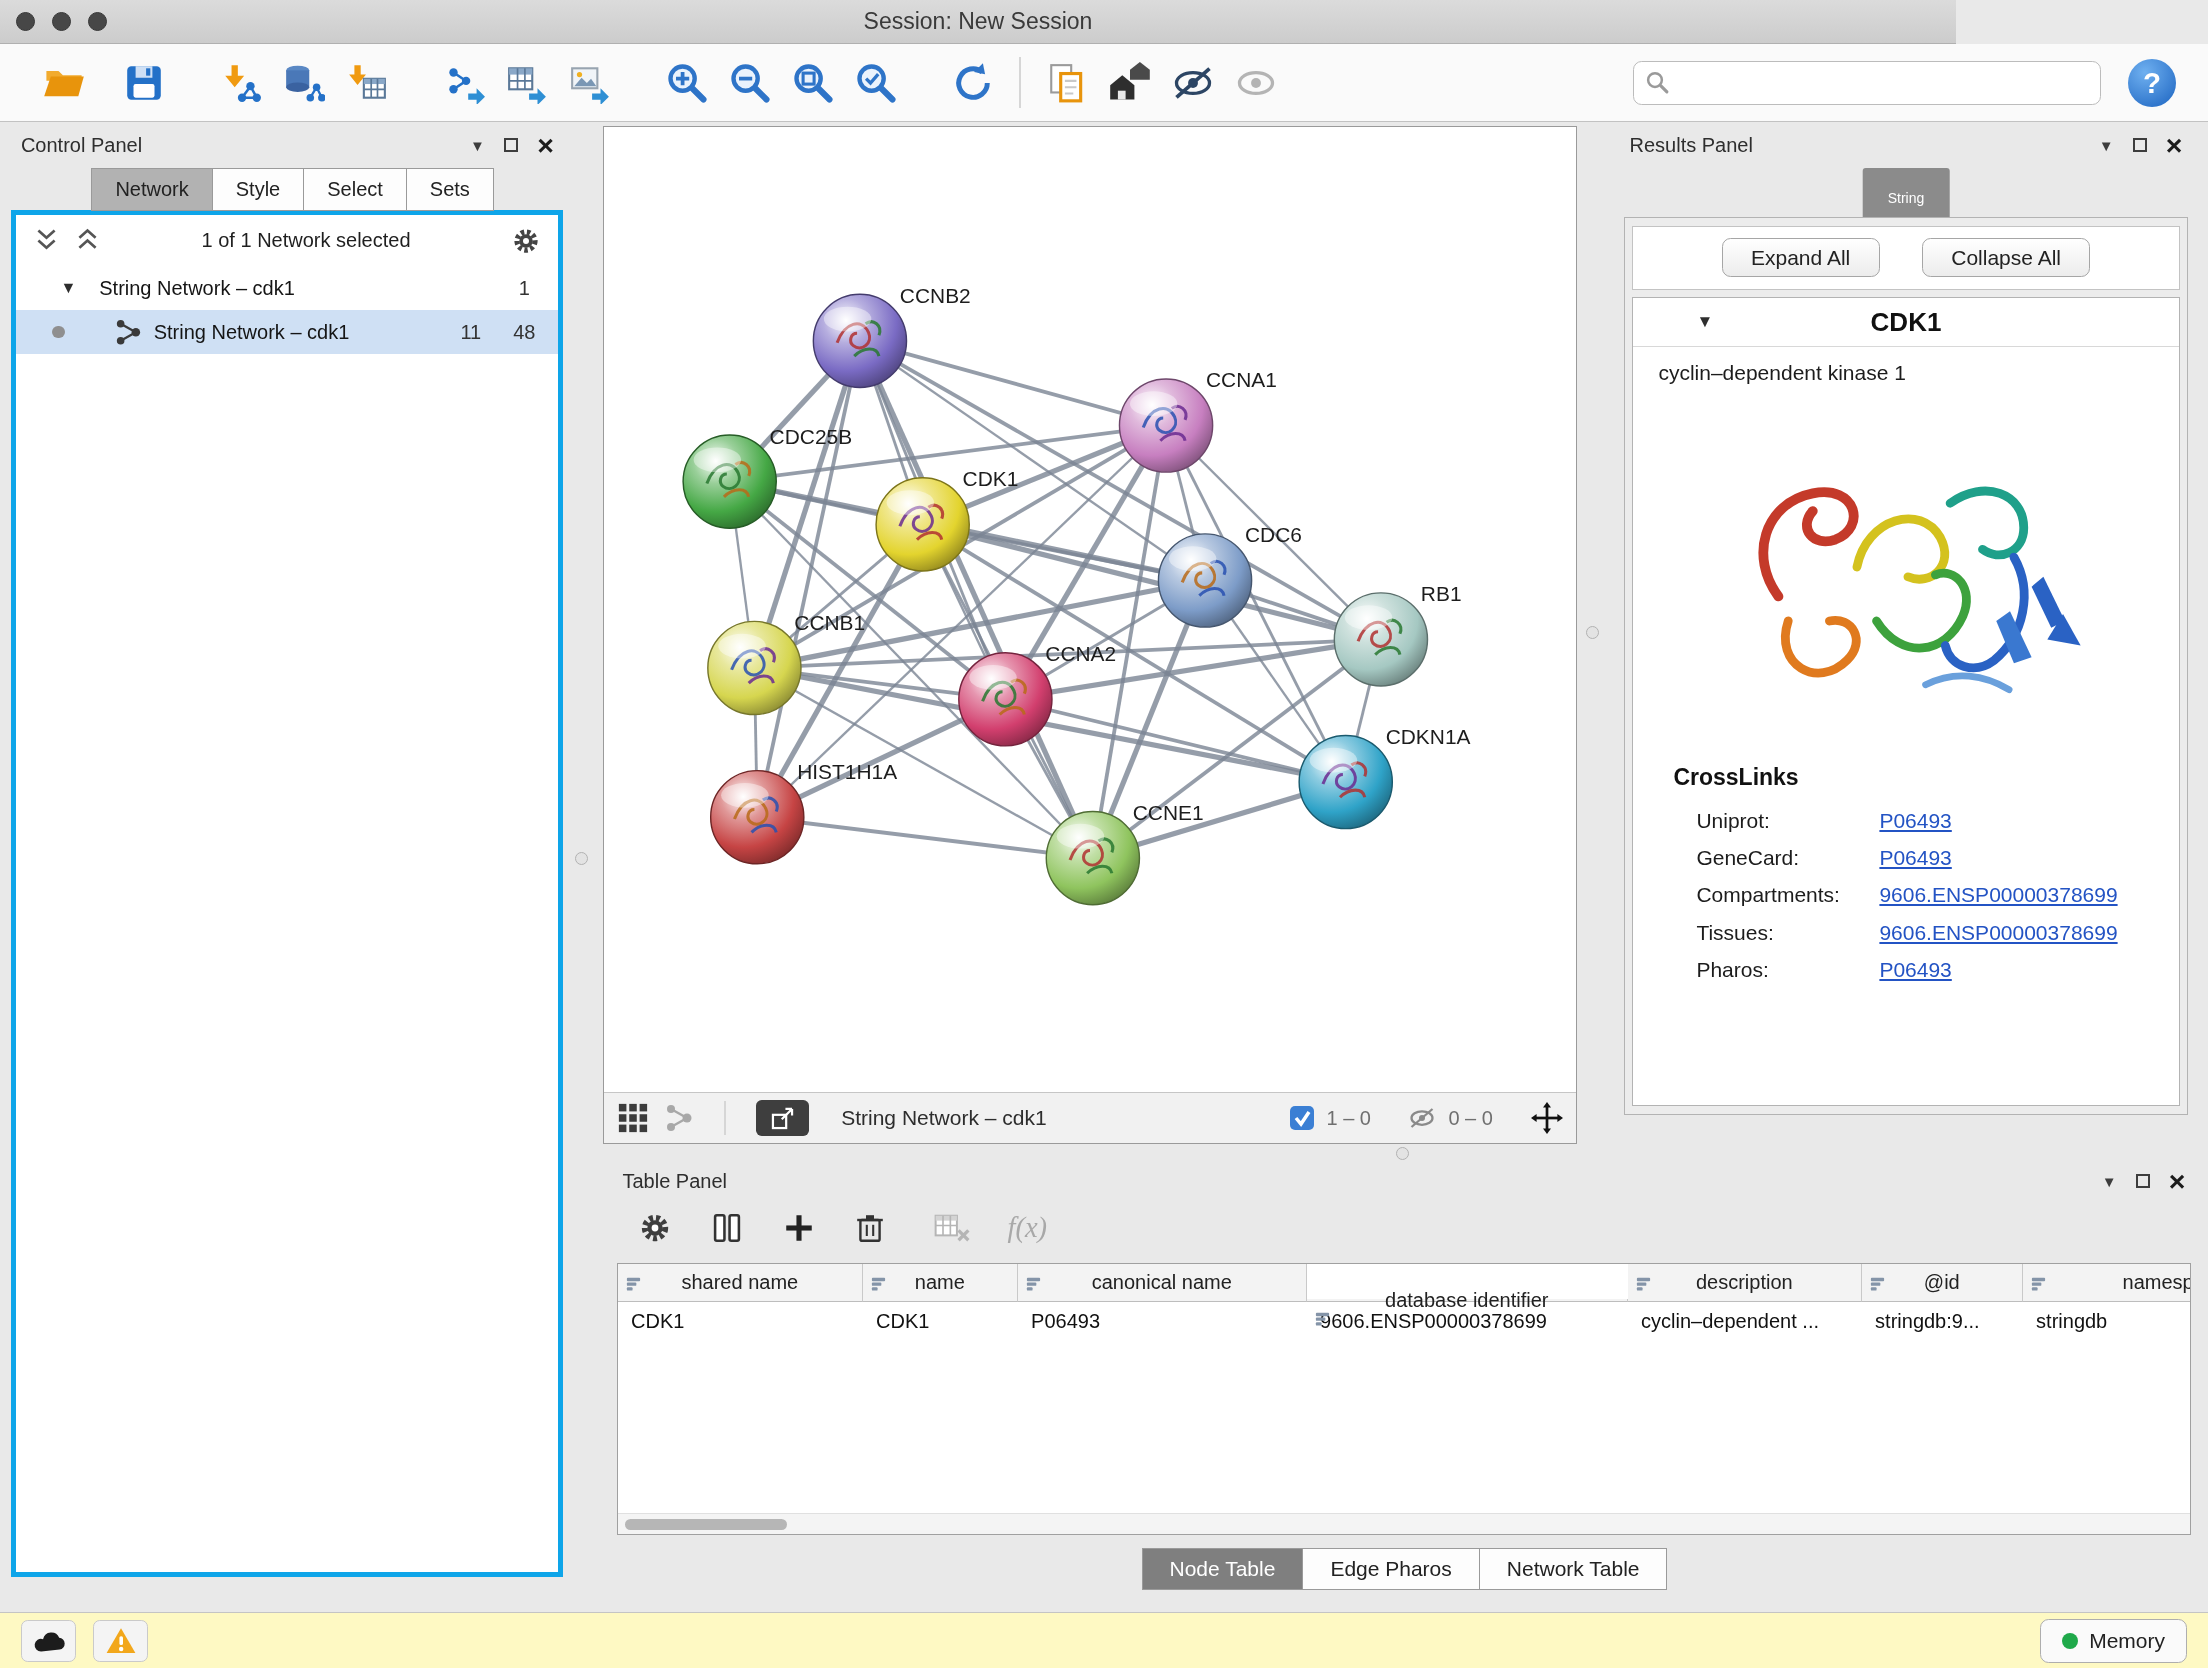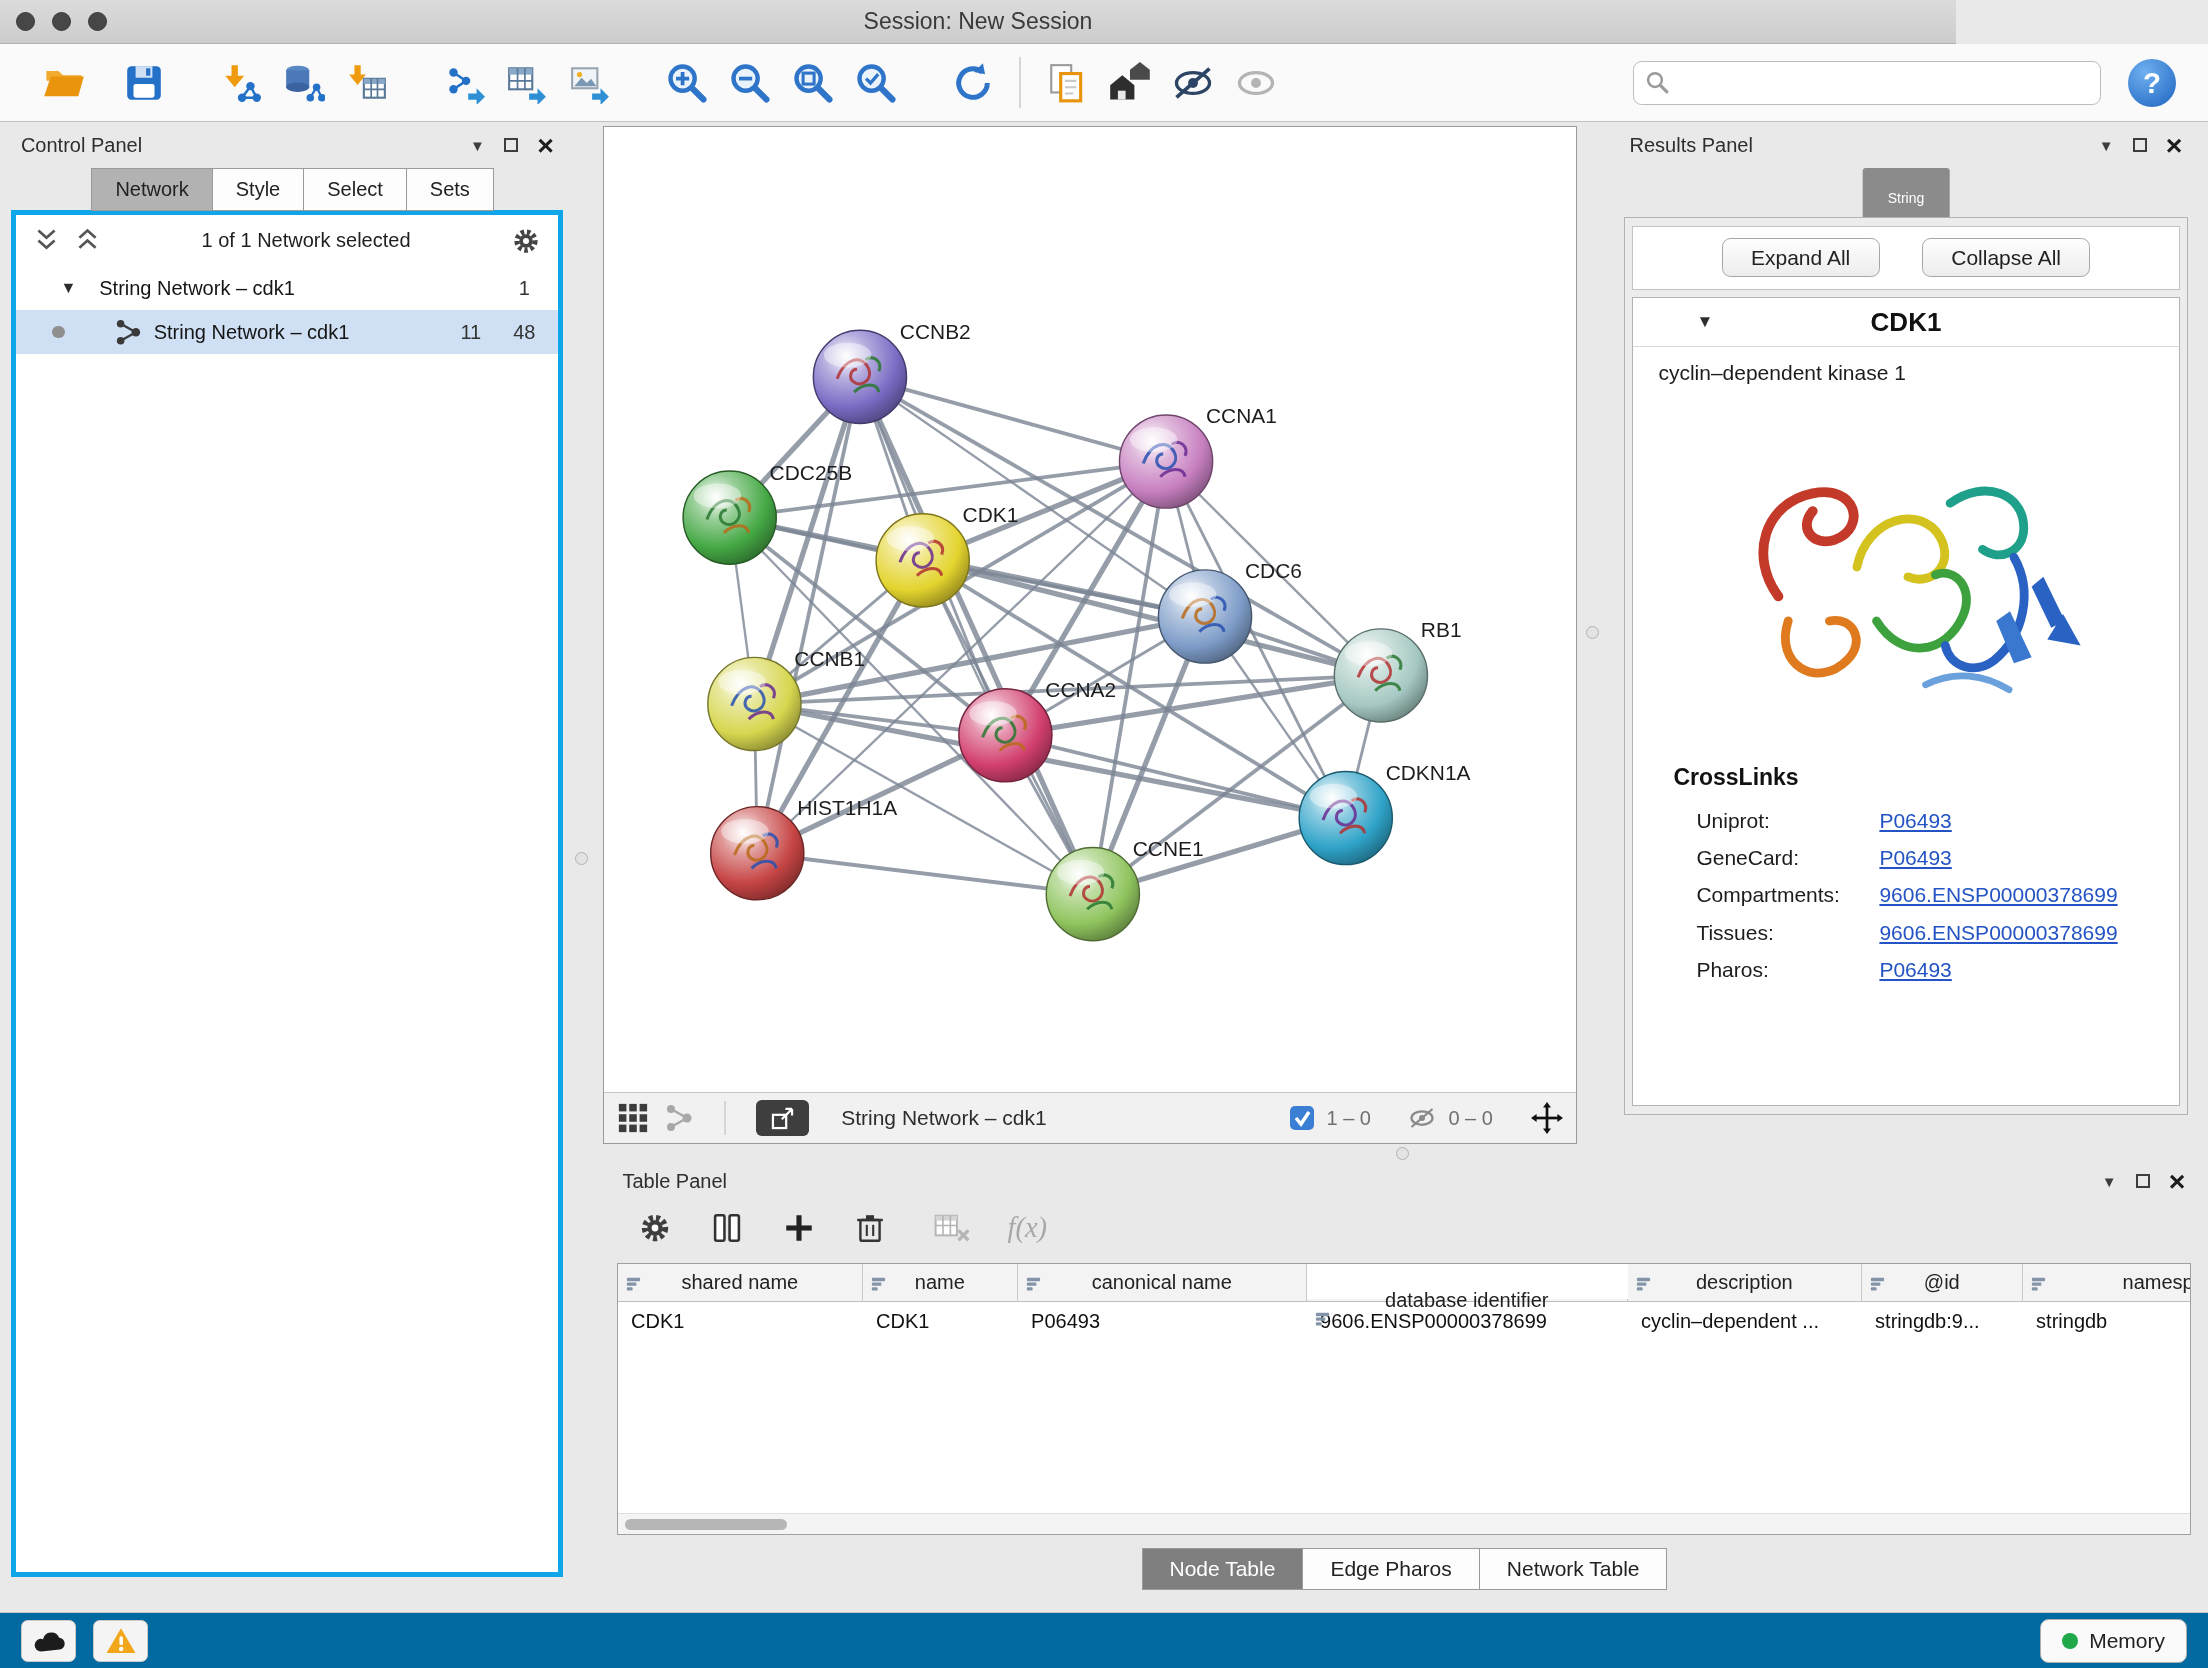--- a/index.html
+++ b/index.html
@@ -50,21 +50,21 @@
   .tree-row.root .cnt { margin-left:auto; padding-right:28.5px; color:#333; }
   .tree-row.child { background:#cfe0f4; padding-left:36px; }
   .tree-row .tri { color:#2e2e2e; font-size:16px; }
   .tree-row .lbl { margin-left:23px; }
   .tree-bullet { width:12.4px; height:12.4px; border-radius:50%; background:#8f8f8f; }
   .tree-counts { margin-left:auto; display:flex; gap:32px; padding-right:23px; color:#333; }
 
   
   .network-panel { position:absolute; left:603px; top:126px; width:974px; height:1018px;
     background:#fff; border:1px solid #9a9a9a; }
-  .net-canvas { position:absolute; left:0; right:0; top:0; bottom:51px; background:#fff;margin-top:36px; }
+  .net-canvas { position:absolute; left:0; right:0; top:0; bottom:51px; background:#fff; }
   .net-footer { position:absolute; left:0; right:0; bottom:0; height:51px; background:#f1f1f1;
     border-top:1px solid #c6c6c6; display:flex; align-items:center; padding:0 13.3px; gap:15px; }
   .nf-title { font-size:21px; color:#2d2d2d; margin-left:17px; }
   .nf-right { margin-left:auto; display:flex; align-items:center; gap:11.4px; }
   .nf-num { font-size:20px; color:#6f6f6f; }
   .nf-darkbtn { width:53px; height:36px; background:#3e3e3e; border-radius:5.7px;
     display:flex; align-items:center; justify-content:center; }
 
   
   .results-panel { position:absolute; left:1620px; top:126px; width:572px; height:1029px; }
@@ -102,21 +102,21 @@
   .tdata-row { display:flex; height:38px; }
   .td { flex:none; font-size:20px; color:#111; display:flex; align-items:center; padding-left:13.3px; }
   .hscroll { position:absolute; left:0; right:0; bottom:0; height:21px; background:#f4f4f4; border-top:1px solid #e0e0e0; }
   .hthumb { position:absolute; left:7.6px; top:4.8px; width:162px; height:11.4px; border-radius:5.7px; background:#b6b6b6; }
   .tp-tabs { position:absolute; bottom:5.7px; left:0; right:0; display:flex; justify-content:center; }
   .tp-tab { border:1px solid #9a9a9a; margin-right:-1px; height:42px; line-height:40px;
     padding:0 27px; font-size:21px; background:#fdfdfd; color:#222; }
   .tp-tab.active { background:#7f7f7f; color:#fff; }
 
   
-  .statusbar { position:absolute; left:0; right:0; bottom:0; height:56px; background:#0369a1;
+  .statusbar { position:absolute; left:0; right:0; bottom:0; height:56px; background:#fef9c3;
     border-top:1px solid #c4c4c4; display:flex; align-items:center; padding:0 21px; gap:17px; }
   .sb-btn { width:55px; height:42px; border:1px solid #cacaca; border-radius:6.7px; background:#f4f4f4;
     display:flex; align-items:center; justify-content:center; }
   .memory-btn { margin-left:auto; display:flex; align-items:center; gap:11.4px;
     border:1px solid #aeaeae; border-radius:8.6px; background:#fafafa; height:44px; padding:0 21px; font-size:21px; }
   .mem-dot { width:16px; height:16px; border-radius:50%; background:#1fa94a; }
 
   .dot { position:absolute; width:13.3px; height:13.3px; border-radius:50%; background:#e3e3e3; border:1px solid #b2b2b2; }
 </style>
 </head>

